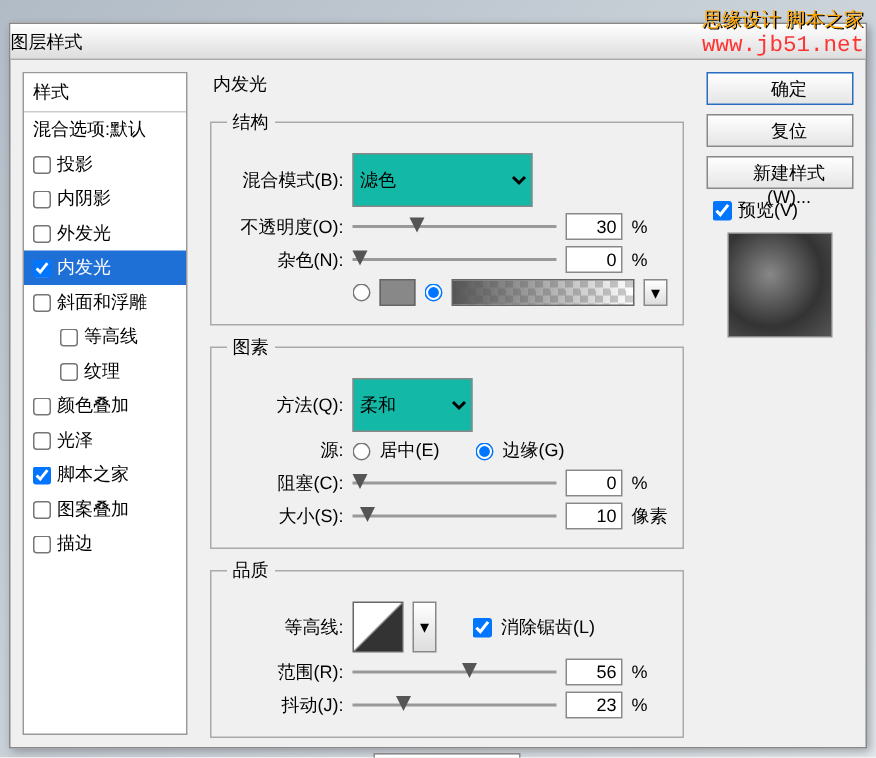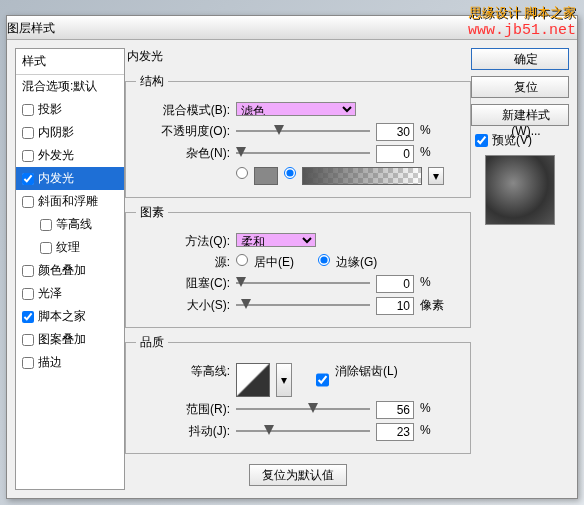--- a/index.html
+++ b/index.html
@@ -1,36 +1,36 @@
 <!DOCTYPE html>
 <html><head>
 <meta charset="utf-8">
 <style>
 * { box-sizing: border-box; margin: 0; padding: 0; font-family: "Microsoft YaHei", SimSun, sans-serif; font-size: 12px; }
 body { background: #fff; }
 .outer { width: 584px; height: 505px; position: relative; background: linear-gradient(135deg, rgba(100,120,140,0.5), rgba(200,210,220,0.5)); }
-.watermark { position: absolute; top: 4px; right: 8px; text-align: right; z-index: 5; }
+.watermark { position: absolute; top: 4px; right: 8px; text-align: center; z-index: 5; }
 .watermark .l1 { color: #ffa500; font-size: 13px; font-family: SimHei; text-shadow: 1px 1px 0 #000; }
 .watermark .l2 { color: #ff3333; font-size: 15px; font-family: "Courier New"; }
 .dialog { position: absolute; left: 6px; top: 15px; width: 572px; height: 484px; background: #f0f0f0; border: 1px solid #888; box-shadow: 2px 2px 6px rgba(0,0,0,0.3); }
 .titlebar { height: 24px; background: linear-gradient(#fff, #ddd); border-bottom: 1px solid #aaa; padding: 4px 0; font-weight: normal; }
-.content { display: flex; padding: 8px; gap: 0; height: calc(100% - 24px); }
+.content { display: flex; padding: 8px; gap: 15px; height: calc(100% - 24px); }
 .left-panel { width: 110px; border: 1px solid #999; background: #fff; }
 .left-header { padding: 4px 6px; border-bottom: 1px solid #ccc; background: #fff; }
 .left-item { padding: 3px 6px; display: flex; align-items: center; gap: 4px; cursor: default; }
 .left-item.indent { padding-left: 24px; }
 .left-item.selected { background: #1e6fd6; color: #fff; }
 .left-item input[type=checkbox] { width: 12px; height: 12px; }
 .center-panel { flex: 1; display: flex; flex-direction: column; gap: 6px; }
 .group-title { font-size: 12px; margin-bottom: 2px; padding-left: 2px; }
 fieldset { border: 1px solid #aaa; padding: 8px 10px; position: relative; }
 fieldset legend { padding: 0 4px; }
-.row { display: flex; gap: 6px; margin: 4px 16px; }
+.row { display: flex; align-items: center; gap: 6px; margin: 4px 0; }
 .label { text-align: right; width: 78px; }
-select { font-size: 12px; height: 14px; border: 1px solid #888; background: #f0abfc; }
+select { font-size: 12px; height: 36px; border: 1px solid #888; background: #14b8a6; }
 .slider { flex: 1; height: 16px; position: relative; }
 .slider:before { content: ""; position: absolute; left: 0; right: 0; top: 7px; height: 2px; background: #999; }
 .slider .thumb { position: absolute; top: 2px; width: 0; height: 0; border-left: 5px solid transparent; border-right: 5px solid transparent; border-top: 10px solid #555; }
 .num { width: 38px; height: 18px; border: 1px solid #888; background: #fff; text-align: right; padding: 1px 3px; }
 .unit { width: 24px; }
 .swatch { width: 24px; height: 18px; border: 1px solid #666; background: #888; display: inline-block; }
 .radio { width: 12px; height: 12px; }
 .gradient-bar { flex:1; max-width:140px; height: 18px; border: 1px solid #666; background: repeating-conic-gradient(#ccc 0 25%, #fff 0 50%) 0 0/10px 10px; position: relative; }
 .gradient-bar:after { content: ""; position: absolute; inset: 0; background: linear-gradient(90deg, #555 0%, rgba(85,85,85,0) 100%); }
 .dropdown-arrow { width: 16px; height: 18px; border: 1px solid #888; background: linear-gradient(#fff,#ddd); display: flex; align-items: center; justify-content: center; }

